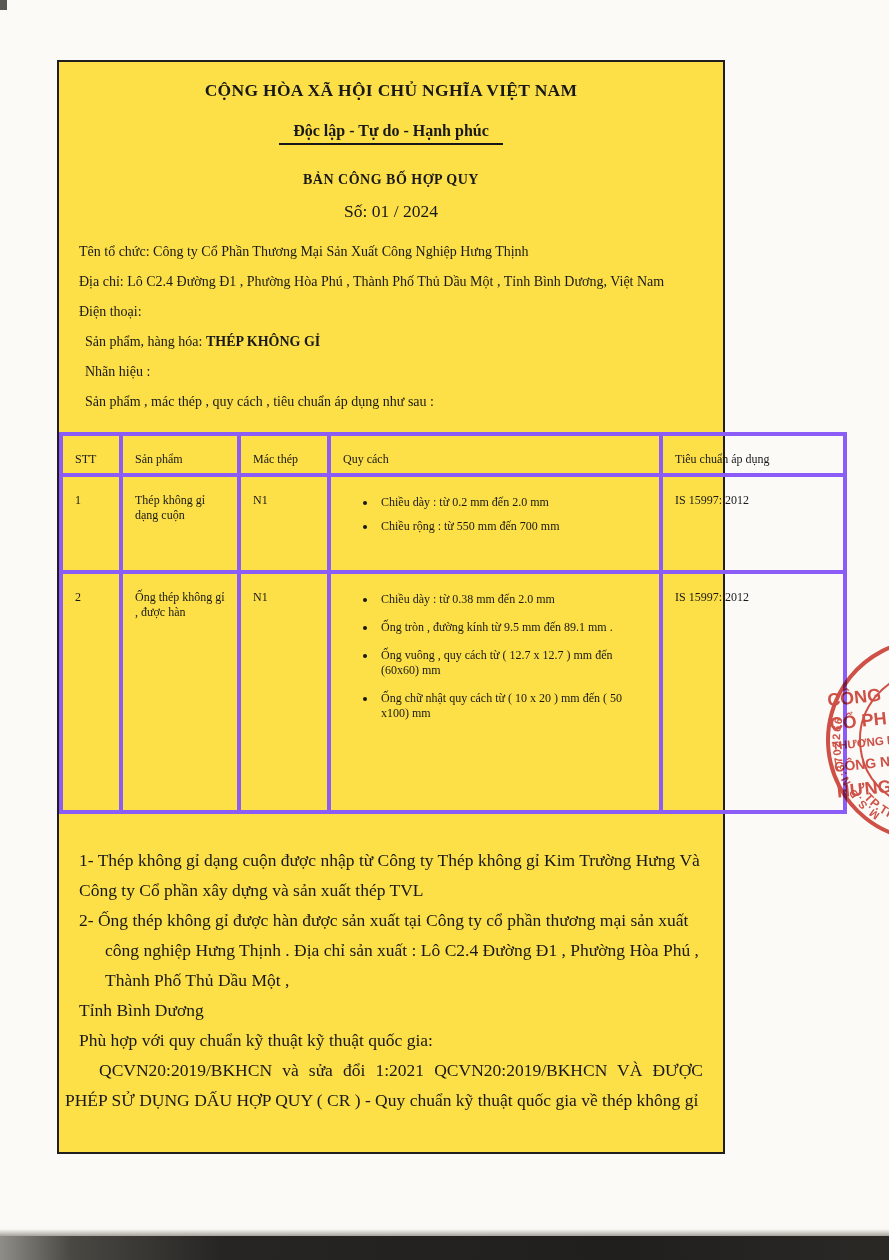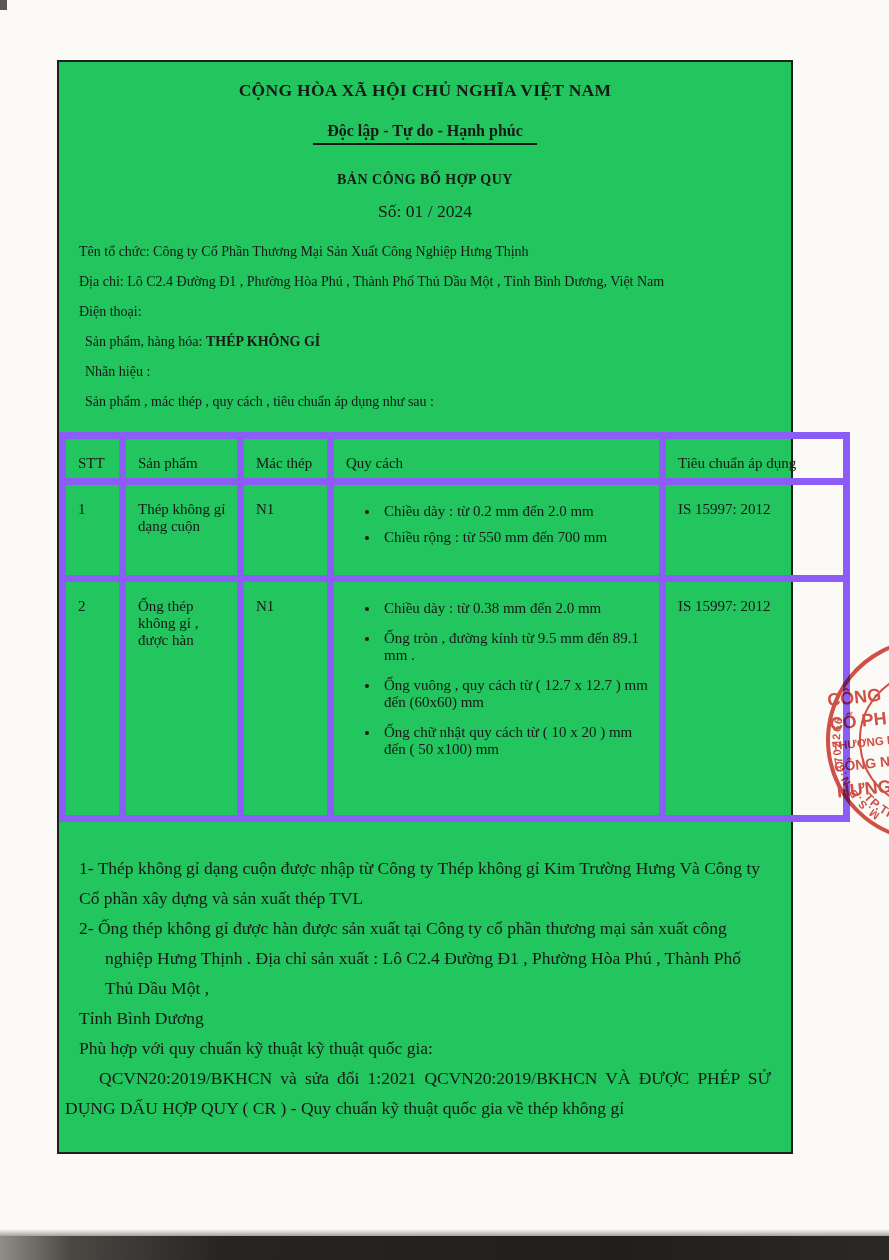--- a/index.html
+++ b/index.html
@@ -6,23 +6,23 @@
   html,body { width:889px; height:1260px; }
   body {
     position:relative;
     overflow:hidden;
     background:#fbfaf6;
     font-family:"Liberation Serif","DejaVu Serif",serif;
     color:#181818;
   }
   .frame {
     position:absolute; left:57px; top:60px;
-    width:736px; height:1094px;
+    width:668px; height:1094px;
     border:2px solid #1f1f1f;
-    background:#22c55e;
+    background:#fde047;
   }
   .content { padding:12px 20px 0 20px; }
 
   .nat1 { text-align:center; font-weight:bold; font-size:17.5px; letter-spacing:.3px; margin-top:6px; }
   .nat2wrap { text-align:center; }
   .nat2 {
     display:inline-block; font-weight:bold; font-size:16px;
     border-bottom:2px solid #161616; padding:2px 14px 3px 14px; margin-top:19px;
   }
   .doc-title { text-align:center; font-weight:bold; font-size:14px; letter-spacing:.5px; margin-top:27px; }
@@ -33,22 +33,22 @@
   .para.pad6 { padding-left:6px; }
   .b { font-weight:bold;margin-top:15px; }
 
   table.products {
     border-collapse:collapse;
     width:calc(100% + 40px);
     margin:15px 0 0 -20px;
     table-layout:fixed;
   }
   table.products th, table.products td {
-    border:7px solid #8b5cf6;
-    font-size:15px; font-weight:normal;
+    border:4px solid #8b5cf6;
+    font-size:12px; font-weight:normal;
     vertical-align:top; text-align:left;
     padding:16px 8px 6px 12px;
   }
   table.products th { height:40px; }
   col.c1 { width:60px; } col.c2 { width:118px; } col.c3 { width:90px; }
   col.c4 { width:332px; } col.c5 { width:184px; }
   .t-center { text-align:center; }
   td.c-sp { text-align:justify; padding-right:14px; }
   td.c-mt { padding-left:20px; }
   tr.row1 td { height:97px; }

